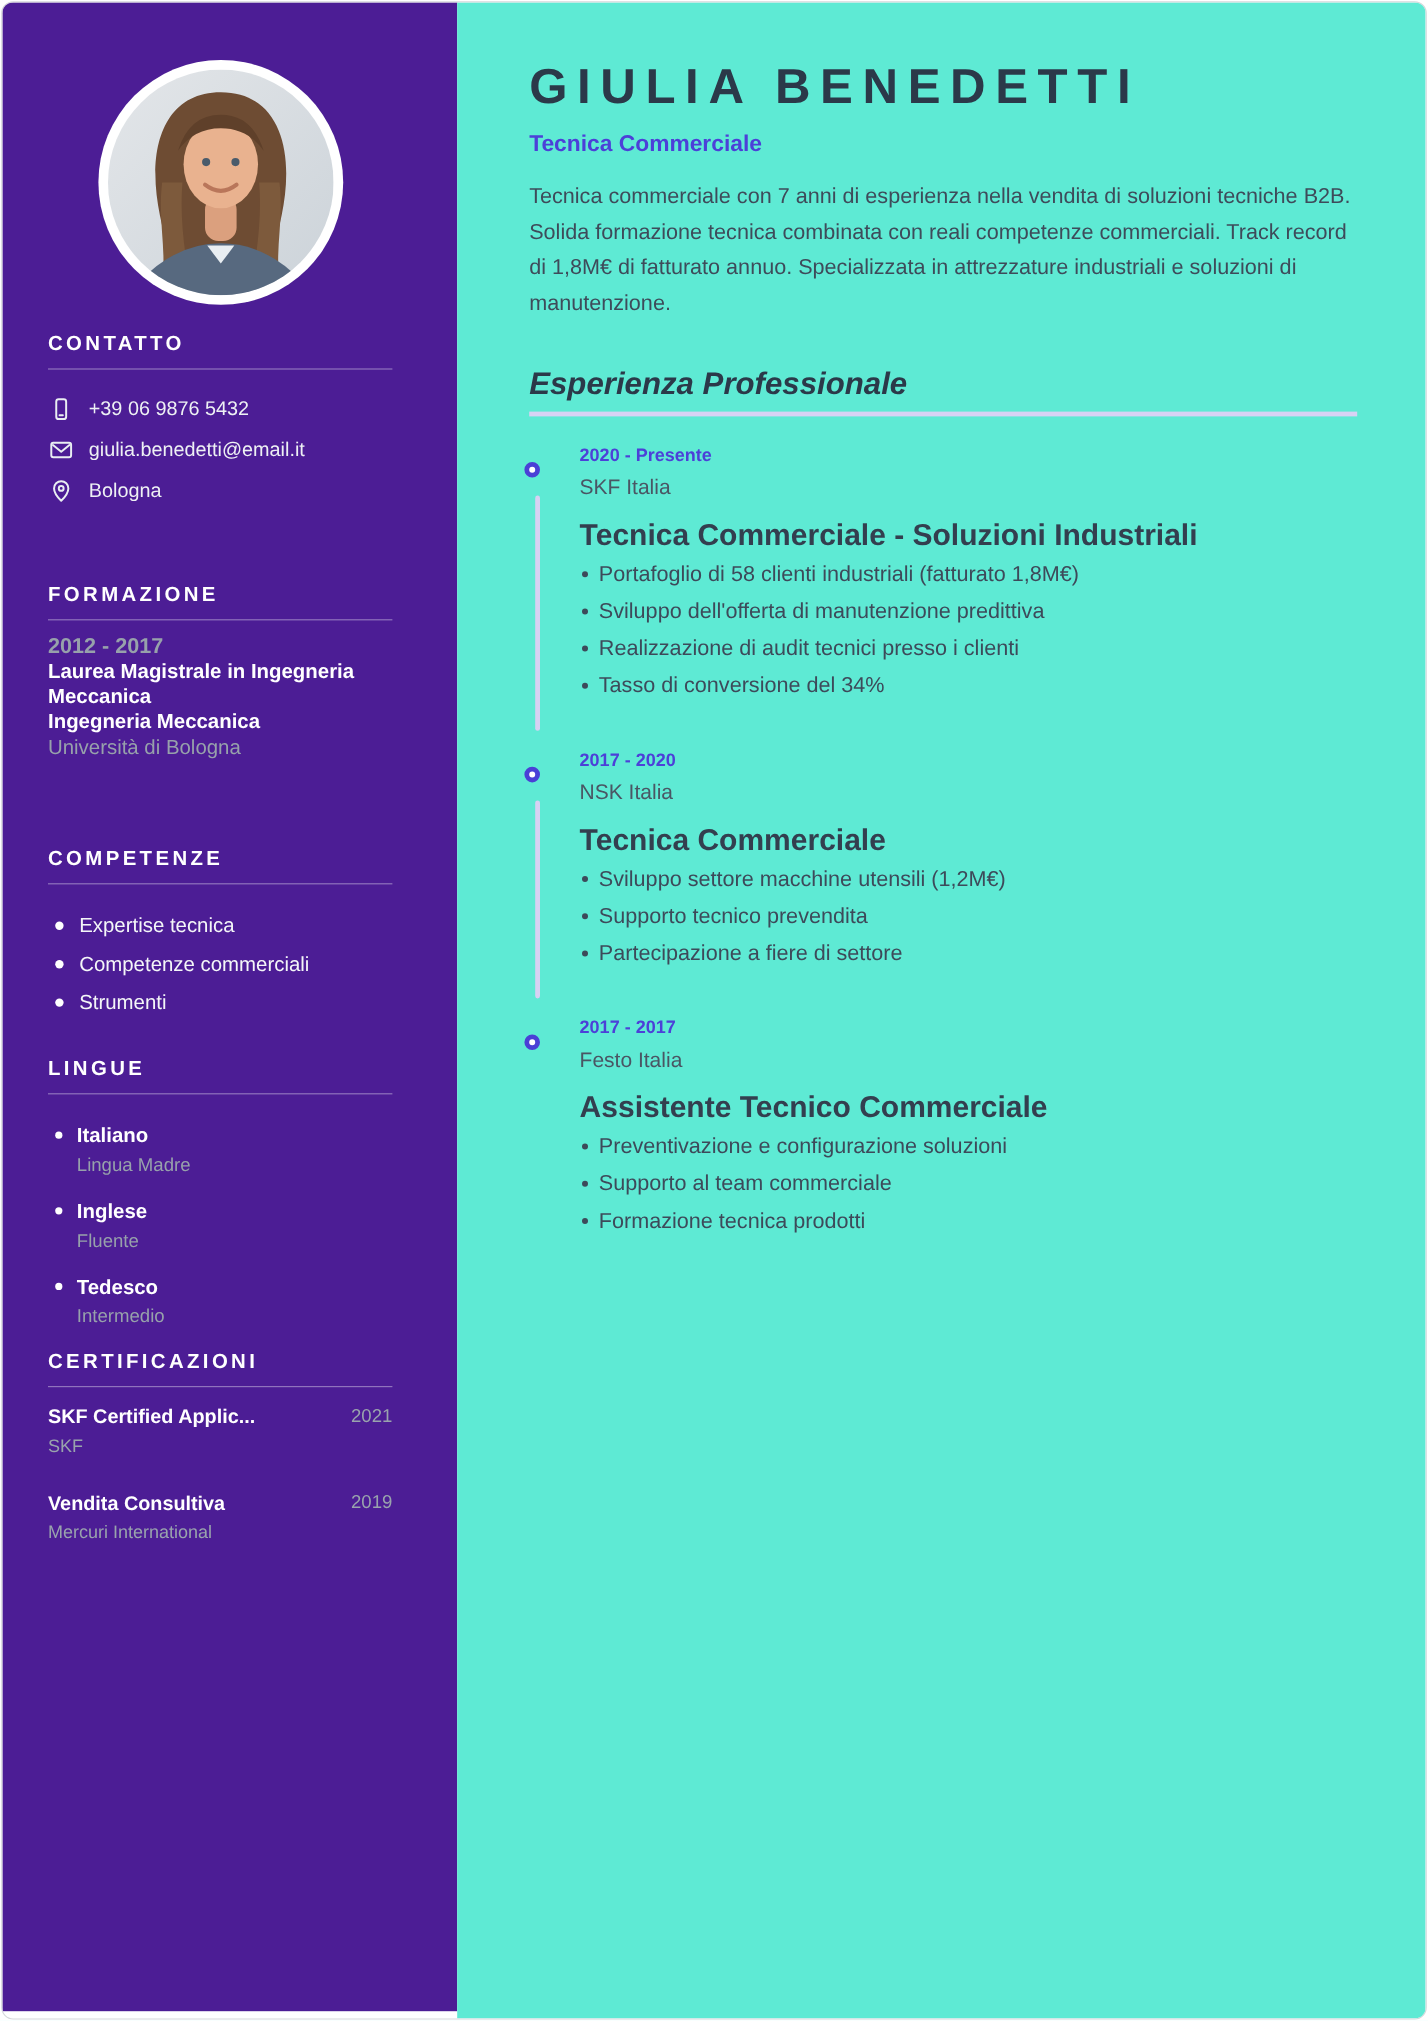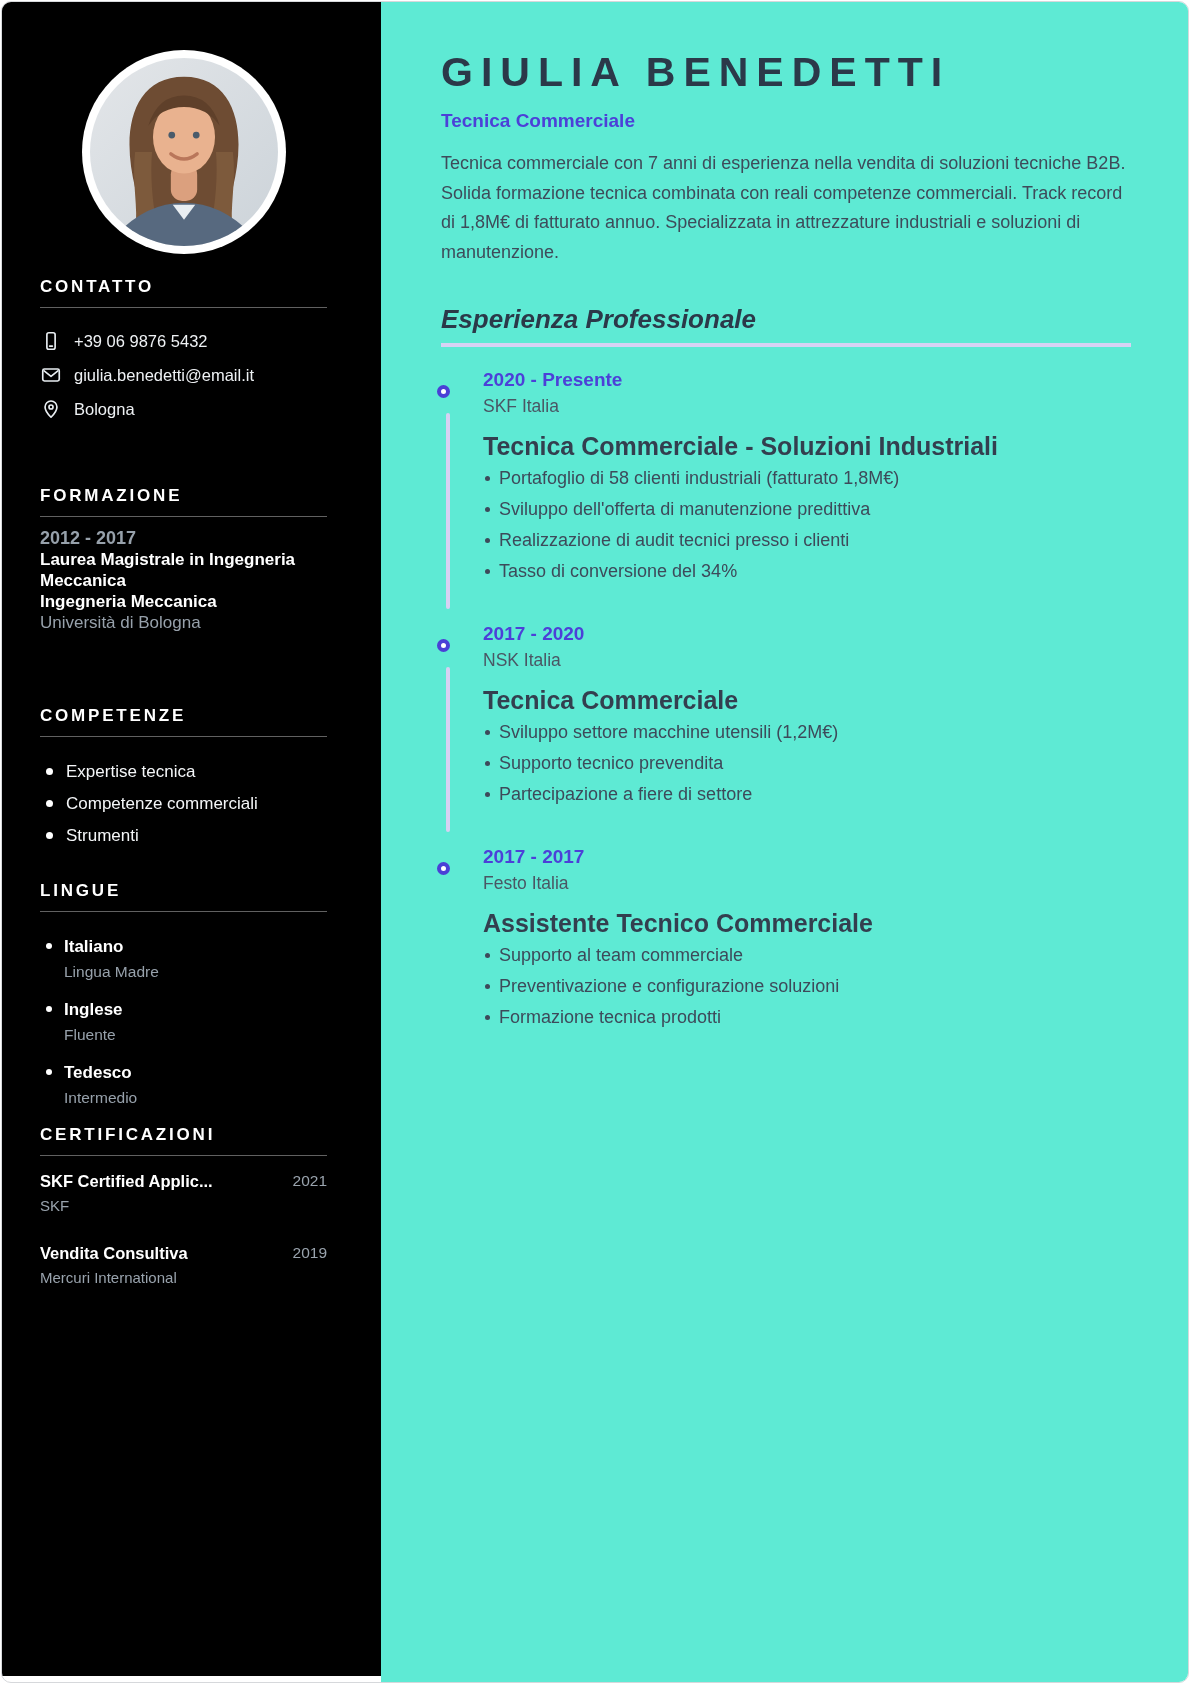--- a/index.html
+++ b/index.html
@@ -8,21 +8,21 @@
 
   .card {
     width:1188px; height:1682px; margin:1px;
     border:1px solid #d6d8db; border-radius:10px;
     overflow:hidden; display:flex; background:#ffffff;
   }
 
   
   .sidebar {
     width:379px; flex:0 0 379px; margin-bottom:6px;
-    background:#000000; color:#f1f4f6;
+    background:#4c1d95; color:#f1f4f6;
     padding:48px 54px 40px 38px;
   }
   .photo-ring {
     width:204px; height:204px; border-radius:50%;
     background:#ffffff; margin:0 auto;
     display:flex; align-items:center; justify-content:center;
   }
   .photo-ring svg { width:188px; height:188px; border-radius:50%; display:block; }
 
   .side-section { margin-top:44px; }
@@ -91,21 +91,21 @@
   .entry { position:relative; padding-left:42px; margin-bottom:42px; }
   .entry .marker {
     position:absolute; left:-4px; top:16px;
     width:13px; height:13px; background:#ffffff;
     border:4px solid #4a40d6; border-radius:50%;
   }
   .entry.connect::after {
     content:""; position:absolute; left:5px; top:44px; bottom:-28px;
     width:4px; background:#d7d1f3; border-radius:2px;
   }
-  .entry-date { font-size:19px; font-weight:700; color:#4c40d8; line-height:22px; }
+  .entry-date { font-size:15px; font-weight:700; color:#4c40d8; line-height:22px; }
   .entry-company { font-size:17.5px; color:#4a5664; line-height:22px; margin-top:4px; }
   .entry-title { font-size:25px; font-weight:700; color:#333f4f; line-height:23px; margin-top:18px; }
   .bullets { list-style:none; margin-top:10px; }
   .bullets li {
     position:relative; padding-left:16px; margin-bottom:11px;
     font-size:18px; color:#3d4a5a; line-height:20px;
   }
   .bullets li::before {
     content:""; position:absolute; left:2px; top:8px;
     width:5px; height:5px; border-radius:50%; background:#3d4a5a;
@@ -262,21 +262,21 @@
           <li>Partecipazione a fiere di settore</li>
         </ul>
       </div>
 
       <div class="entry">
         <span class="marker"></span>
         <div class="entry-date">2017 - 2017</div>
         <div class="entry-company">Festo Italia</div>
         <div class="entry-title">Assistente Tecnico Commerciale</div>
         <ul class="bullets">
+          <li>Preventivazione e configurazione soluzioni</li>
           <li>Supporto al team commerciale</li>
-          <li>Preventivazione e configurazione soluzioni</li>
           <li>Formazione tecnica prodotti</li>
         </ul>
       </div>
 
     </div>
   </main>
 </div>
 
 </body></html>

